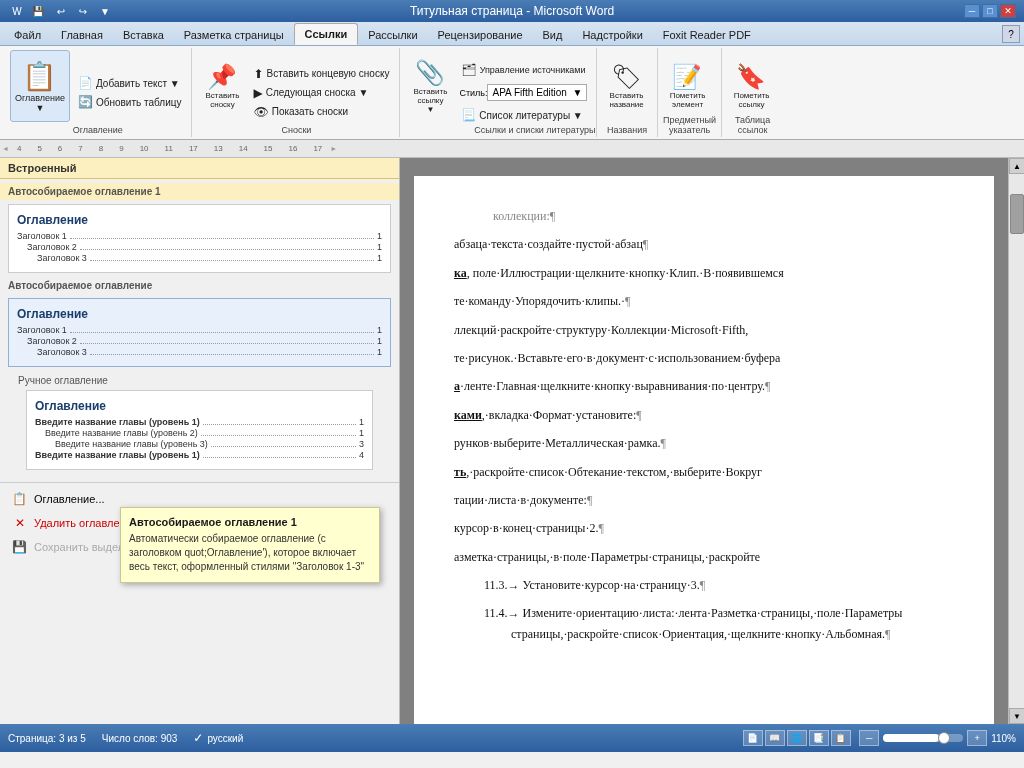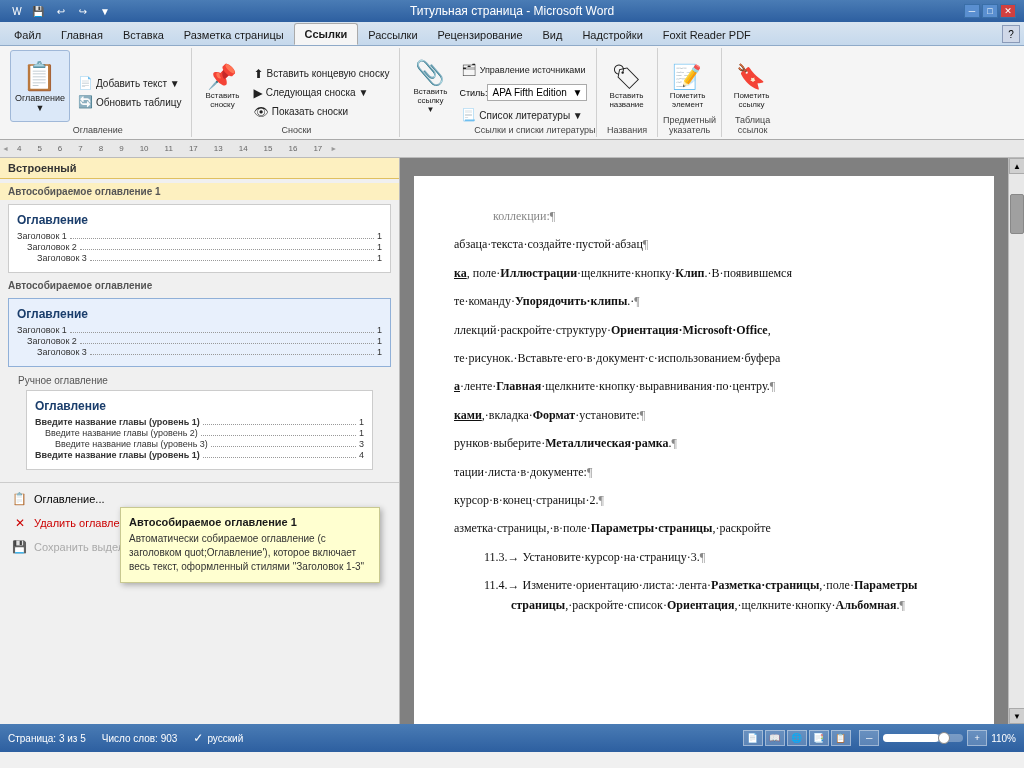--- a/index.html
+++ b/index.html
@@ -74,21 +74,21 @@
     .menu-items { padding: 4px 0; border-top: 1px solid #ccc; margin-top: 4px; }
     .menu-item { display: flex; align-items: center; gap: 6px; padding: 4px 12px; cursor: pointer; font-size: 11px; }
     .menu-item.disabled { color: #aaa; }
     .menu-item-icon { width: 16px; height: 16px; display: flex; align-items: center; justify-content: center; font-size: 12px; }
 
     
     .doc-area { flex: 1; background: #808080; overflow: hidden; position: relative; }
     .doc-page { background: white; margin: 10px auto; width: 580px; min-height: 600px; padding: 30px 40px; font-size: 11px; line-height: 1.6; color: #111; }
     .doc-text { font-family: 'Times New Roman', serif; font-size: 12px; line-height: 1.7; }
     .doc-text p { margin-bottom: 8px; text-align: justify; }
-    .doc-text .bold { font-weight: bold; }
+    .doc-text .bold { font-weight: normal; }
     .doc-text .bold-underline { font-weight: bold; text-decoration: underline; }
     .indent { padding-left: 30px; }
 
     
     .scrollbar { width: 16px; background: #e0e0e0; border-left: 1px solid #bbb; display: flex; flex-direction: column; }
     .scroll-btn { width: 16px; height: 16px; background: #d0d0d0; border: 1px solid #aaa; display: flex; align-items: center; justify-content: center; cursor: pointer; font-size: 8px; }
     .scroll-track { flex: 1; background: #e8e8e8; position: relative; }
     .scroll-thumb { width: 14px; height: 40px; background: #a0a0a0; border: 1px solid #888; position: absolute; top: 20px; left: 1px; cursor: pointer; border-radius: 2px; }
 
     
@@ -358,25 +358,26 @@
 
   <div class="doc-area">
     <div style="display:flex;height:100%;">
       <div style="flex:1;overflow:auto;padding:8px 0;">
         <div class="doc-page">
           <div class="doc-text">
             <p><span style="color:#888;margin-left:39px;">коллекции:</span><span style="color:#888;">¶</span></p>
             <p>абзаца·текста·создайте·пустой·абзац<span style="color:#888;">¶</span></p>
             <p><span class="bold-underline">ка</span>, поле·<span class="bold">Иллюстрации</span>·щелкните·кнопку·<span class="bold">Клип</span>.·В·появившемся</p>
             <p>те·команду·<span class="bold">Упорядочить·клипы</span>.·<span style="color:#888;">¶</span></p>
-            <p>ллекций·раскройте·структуру·<span class="bold">Ориентация·Microsoft·Office</span>,</p>
+            <p>ллекций·раскройте·структуру·<span class="bold">Коллекции·Microsoft·Fifth</span>,</p>
             <p>те·рисунок.·Вставьте·его·в·документ·с·использованием·буфера</p>
             <p><span class="bold-underline">а</span>·ленте·<span class="bold">Главная</span>·щелкните·кнопку·выравнивания·по·центру.<span style="color:#888;">¶</span></p>
             <p><span class="bold-underline">ками</span>,·вкладка·<span class="bold">Формат</span>·установите:<span style="color:#888;">¶</span></p>
             <p>рунков·выберите·<span class="bold">Металлическая·рамка</span>.<span style="color:#888;">¶</span></p>
+            <p><span class="bold-underline">ть</span>,·раскройте·список·<span class="bold">Обтекание·текстом</span>,·выберите·<span class="bold">Вокруг</span></p>
             <p>тации·листа·в·документе:<span style="color:#888;">¶</span></p>
             <p>курсор·в·конец·страницы·2.<span style="color:#888;">¶</span></p>
             <p>азметка·страницы,·в·поле·<span class="bold">Параметры·страницы</span>,·раскройте</p>
             <p class="indent">11.3.→&nbsp;Установите·курсор·на·страницу·3.<span style="color:#888;">¶</span></p>
             <p class="indent">11.4.→&nbsp;Измените·ориентацию·листа:·лента·<span class="bold">Разметка·страницы</span>,·поле·<span class="bold">Параметры<br>&nbsp;&nbsp;&nbsp;&nbsp;&nbsp;&nbsp;&nbsp;&nbsp;&nbsp;страницы</span>,·раскройте·список·<span class="bold">Ориентация</span>,·щелкните·кнопку·<span class="bold">Альбомная</span>.<span style="color:#888;">¶</span></p>
           </div>
         </div>
       </div>
 
       <div class="scrollbar">

